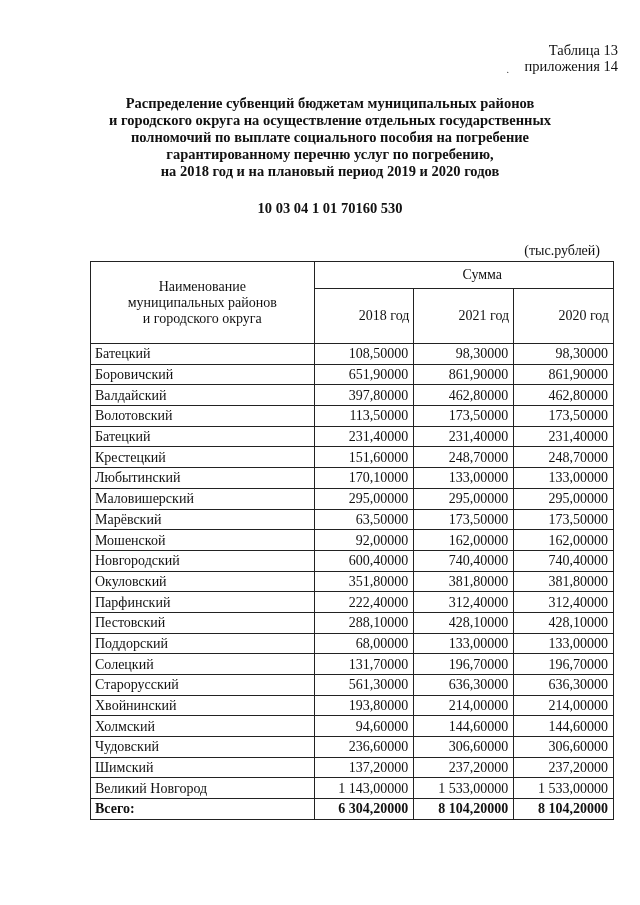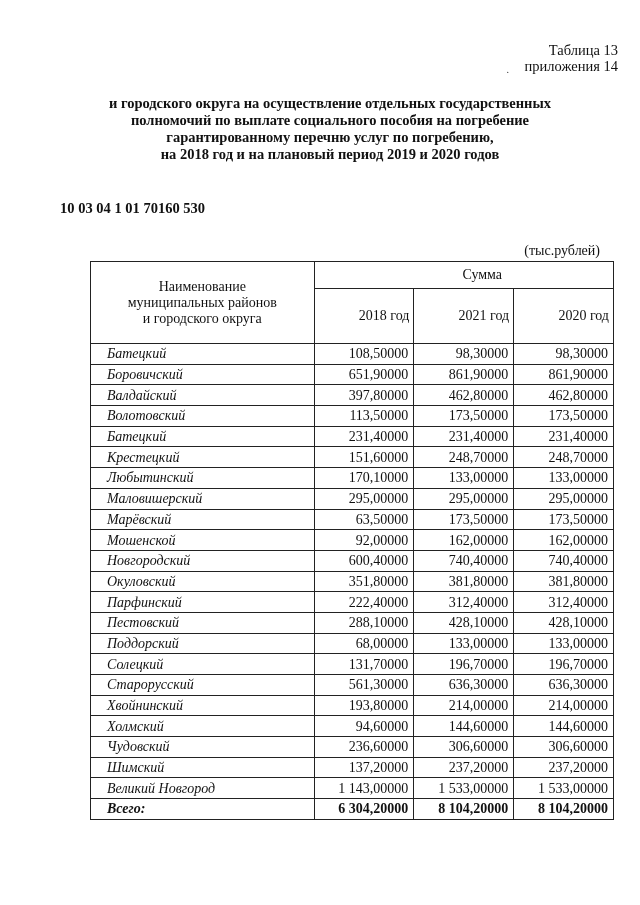--- a/index.html
+++ b/index.html
@@ -3,44 +3,45 @@
 <meta charset="utf-8">
 <style>
   html, body { margin: 0; padding: 0; background: #ffffff; }
   body { width: 640px; height: 905px; position: relative; overflow: hidden;
          font-family: "Liberation Serif", "DejaVu Serif", serif; color: #111; }
   .annex { position: absolute; right: 22px; top: 42px; text-align: right;
            font-size: 14.5px; line-height: 16px; }
   .annex .dot { position: absolute; left: -18px; top: 20px; font-size: 10px; color:#333; }
   .title { position: absolute; left: 60px; width: 540px; top: 95px; text-align: center;
            font-weight: bold; font-size: 14.5px; line-height: 17px; }
-  .code { position: absolute; left: 60px; width: 540px; top: 200px; text-align: left;
+  .code { position: absolute; left: 60px; width: 540px; top: 200px; text-align: center;
           font-weight: bold; font-size: 14.5px; }
   .units { position: absolute; right: 40px; top: 243px; font-size: 14px; }
   table { position: absolute; left: 90px; top: 261px; width: 524px;
           border-collapse: collapse; font-size: 14px; }
   td, th { border: 1px solid #222; padding: 0 4px; font-weight: normal; }
   .h-name { width: 206px; text-align: center; line-height: 16px; }
   .h-sum { height: 26px; text-align: center; padding-left: 41px; }
   .h-year { height: 54px; text-align: right; width: 87px; }
   tr.row td { height: 19.7px; line-height: 19px; }
   td.num { text-align: right; padding-right: 5px; }
-  td.name { text-align: left; padding-left: 16px; font-style: italic; }
+  td.name { text-align: left; padding-left: 4px; }
   tr.total td { font-weight: bold; }
 </style>
 </head>
 <body>
 
 <div class="annex">
   <span class="dot">.</span>
   <div>Таблица 13</div>
   <div>приложения 14</div>
 </div>
 
 <div class="title">
+  <div>Распределение субвенций бюджетам муниципальных районов</div>
   <div>и городского округа на осуществление отдельных государственных</div>
   <div>полномочий по выплате социального пособия на погребение</div>
   <div>гарантированному перечню услуг по погребению,</div>
   <div>на 2018 год и на плановый период 2019 и 2020 годов</div>
 </div>
 
 <div class="code">10 03  04 1 01 70160  530</div>
 
 <div class="units">(тыс.рублей)</div>
 

